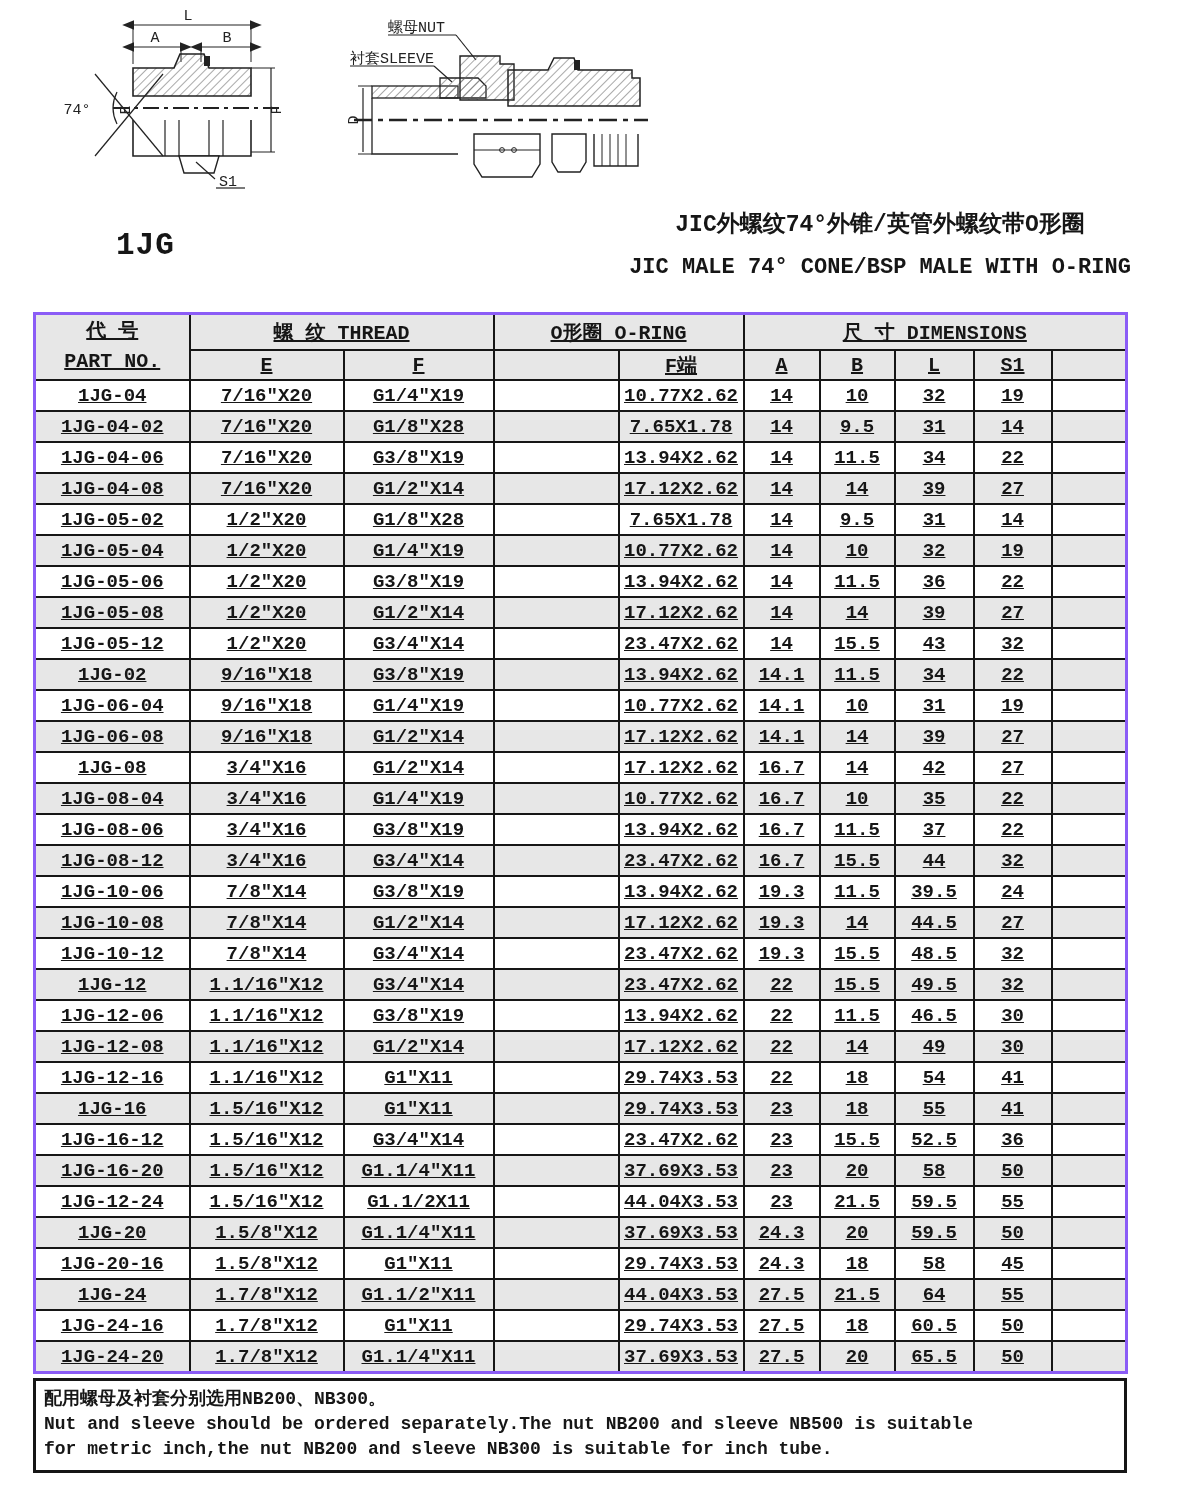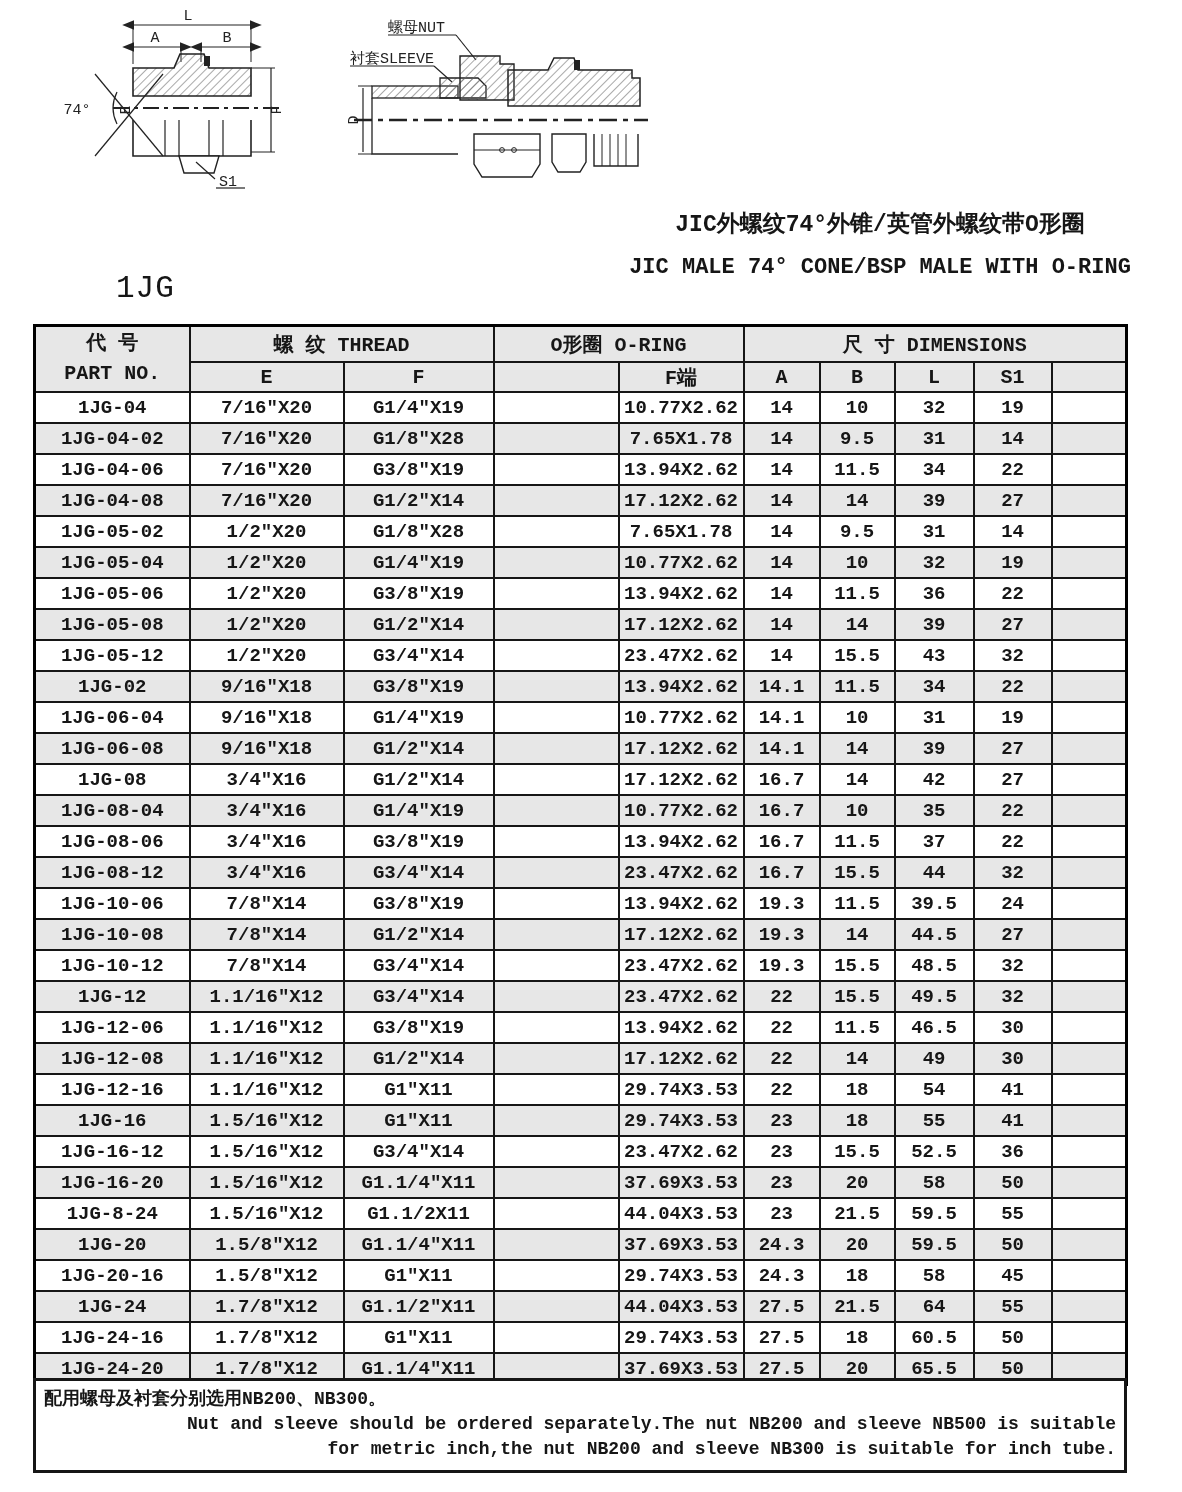--- a/index.html
+++ b/index.html
@@ -10,31 +10,32 @@
     font-family:"Liberation Mono","DejaVu Sans Mono",monospace;
     color:#161616;
     overflow:hidden;
   }
   svg text{font-family:"Liberation Mono","DejaVu Sans Mono",monospace;fill:#222;}
   .drawing{position:absolute;}
   #drawL{left:33px;top:4px;}
   #drawR{left:348px;top:16px;}
   .model-code{
     position:absolute;left:116px;top:228px;
-    font-size:31px;font-weight:normal;letter-spacing:1px;margin-top:43px;
+    font-size:31px;font-weight:bold;letter-spacing:1px;
   }
   .titles{position:absolute;left:590px;top:208px;width:580px;text-align:center;}
   .title-cn{font-size:23px;font-weight:bold;letter-spacing:0px;}
   .title-en{font-size:22px;font-weight:bold;margin-top:16px;letter-spacing:0px;}
   table.spec{
-    position:absolute;left:33px;top:324px;
+    position:absolute;left:33px;top:312px;
     width:1092px;
     border-collapse:collapse;
     table-layout:fixed;
-    border:3px solid #000000;
+    border:3px solid #8b5cf6;
+    text-decoration:underline;
   }
   table.spec th, table.spec td{
     border:2px solid #161616;
     text-align:center;vertical-align:middle;
     font-weight:bold;
     padding:0;
     overflow:hidden;white-space:nowrap;
   }
   table.spec thead th{background:#e7e7e7;font-size:20px;}
   table.spec thead tr.grp th{height:34px;}
@@ -43,21 +44,21 @@
   table.spec tbody td{height:29px;font-size:19px;background:#ffffff;}
   table.spec tbody tr:nth-child(even) td{background:#e7e7e7;}
   .note{
     position:absolute;left:33px;top:1378px;width:1072px;
     border:3px solid #161616;
     background:#fff;
     padding:6px 8px 8px 8px;
     font-weight:bold;
   }
   .note .cn{font-size:18px;line-height:25px;}
-  .note .en{font-size:18px;line-height:25px;text-align:right;}
+  .note .en{font-size:18px;line-height:25px;}
 </style>
 </head>
 <body>
 
 <div class="page">
 
   <svg id="drawL" class="drawing" width="310" height="190" viewBox="0 0 310 190">
     <defs>
       <pattern id="hatchL" patternUnits="userSpaceOnUse" width="6" height="6" patternTransform="rotate(45)">
         <line x1="0" y1="0" x2="0" y2="6" stroke="#6f6f6f" stroke-width="1.2"></line>
@@ -506,21 +507,21 @@
           <td>G1.1/4″X11</td>
           <td></td>
           <td>37.69X3.53</td>
           <td>23</td>
           <td>20</td>
           <td>58</td>
           <td>50</td>
           <td></td>
         </tr>
         <tr>
-          <td>1JG-8-24</td>
+          <td>1JG-12-24</td>
           <td>1.5/16″X12</td>
           <td>G1.1/2X11</td>
           <td></td>
           <td>44.04X3.53</td>
           <td>23</td>
           <td>21.5</td>
           <td>59.5</td>
           <td>55</td>
           <td></td>
         </tr>

